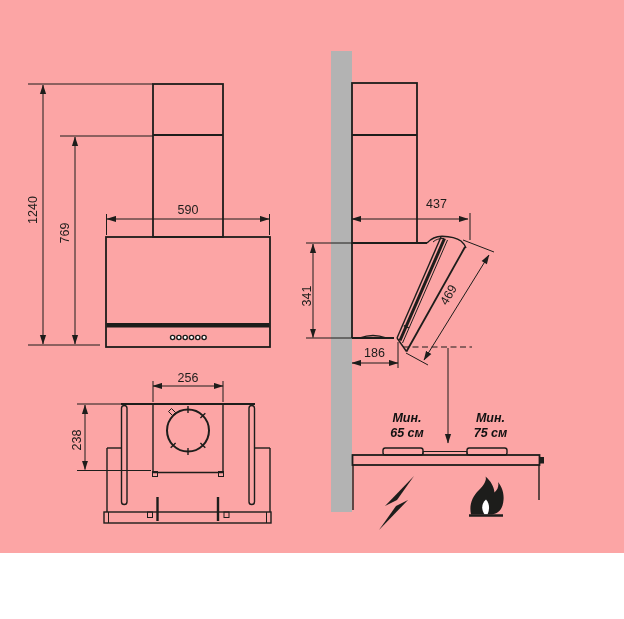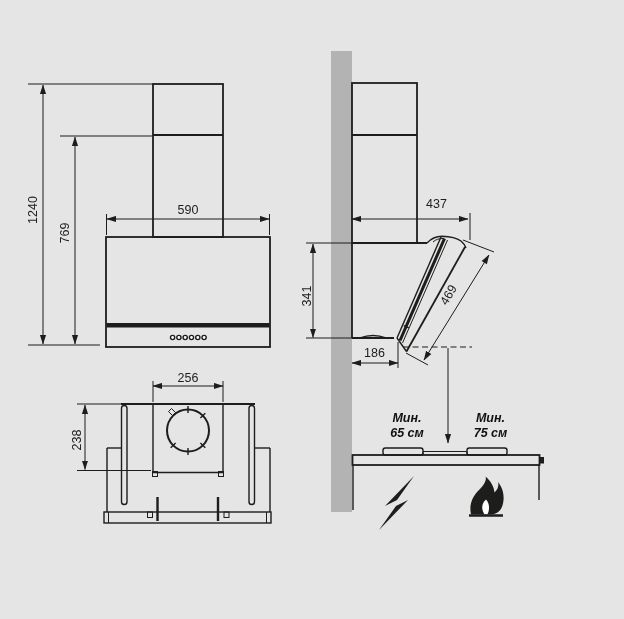--- a/index.html
+++ b/index.html
@@ -1,16 +1,16 @@
 <!DOCTYPE html>
 <html><head>
 <meta charset="utf-8">
 <style>
   html,body{margin:0;padding:0;background:#fff;}
-  .stage{position:relative;width:624px;height:619px;background:#e5e5e5;overflow:hidden;
+  .stage{position:relative;width:624px;height:553px;background:#fca5a5;overflow:hidden;
          font-family:"Liberation Sans",sans-serif;}
   svg{display:block;}
   .thin{stroke:#1d1d1b;stroke-width:1;fill:none;}
   .mid{stroke:#1d1d1b;stroke-width:1.4;fill:none;}
   .thick{stroke:#1d1d1b;stroke-width:1.8;fill:none;}
   .dim{stroke:#1d1d1b;stroke-width:1;fill:none;}
   .dash{stroke:#1d1d1b;stroke-width:1.2;fill:none;stroke-dasharray:6 3.5;}
   .dim-text{font-size:12.5px;fill:#1d1d1b;}
   .label-text{font-size:12.5px;font-weight:bold;font-style:italic;fill:#111;}
   text{text-anchor:middle;}

